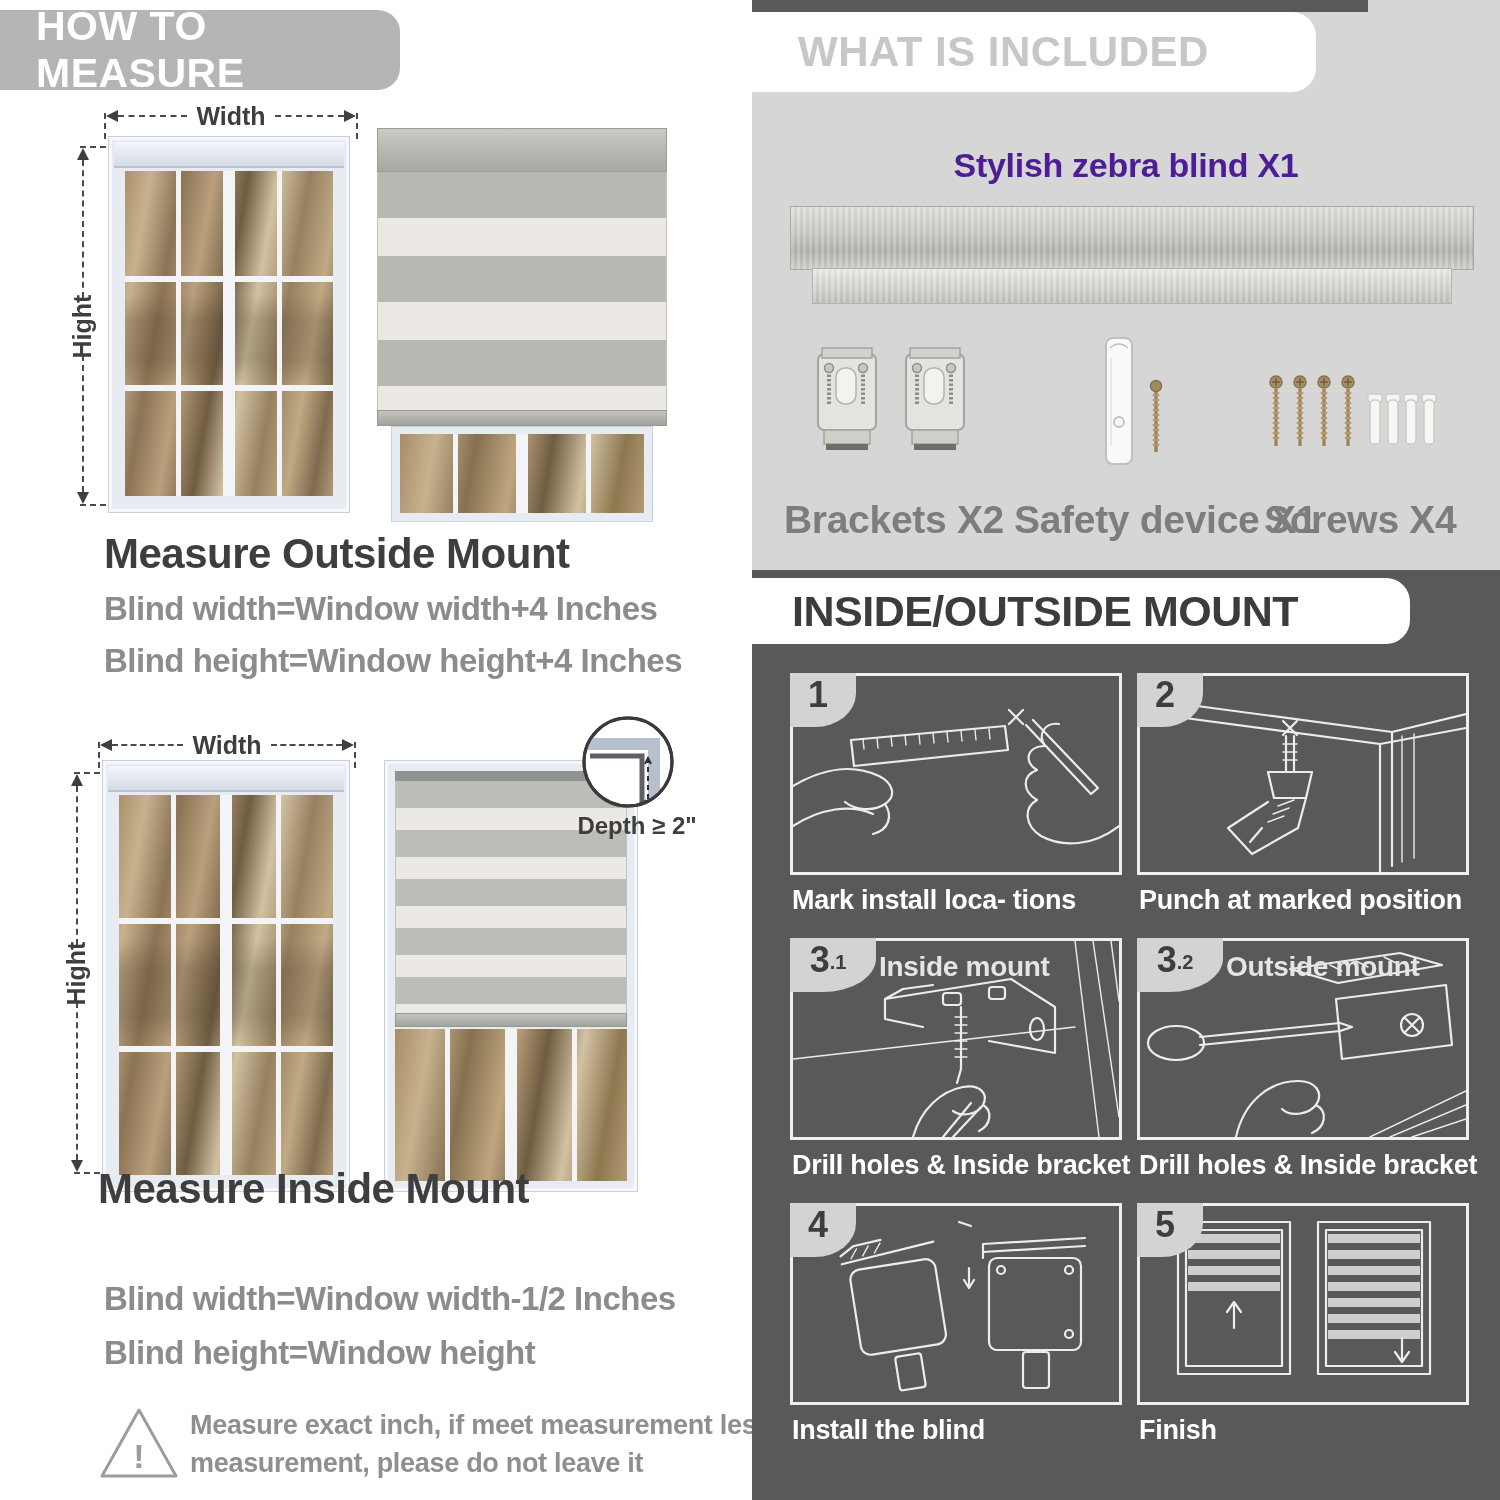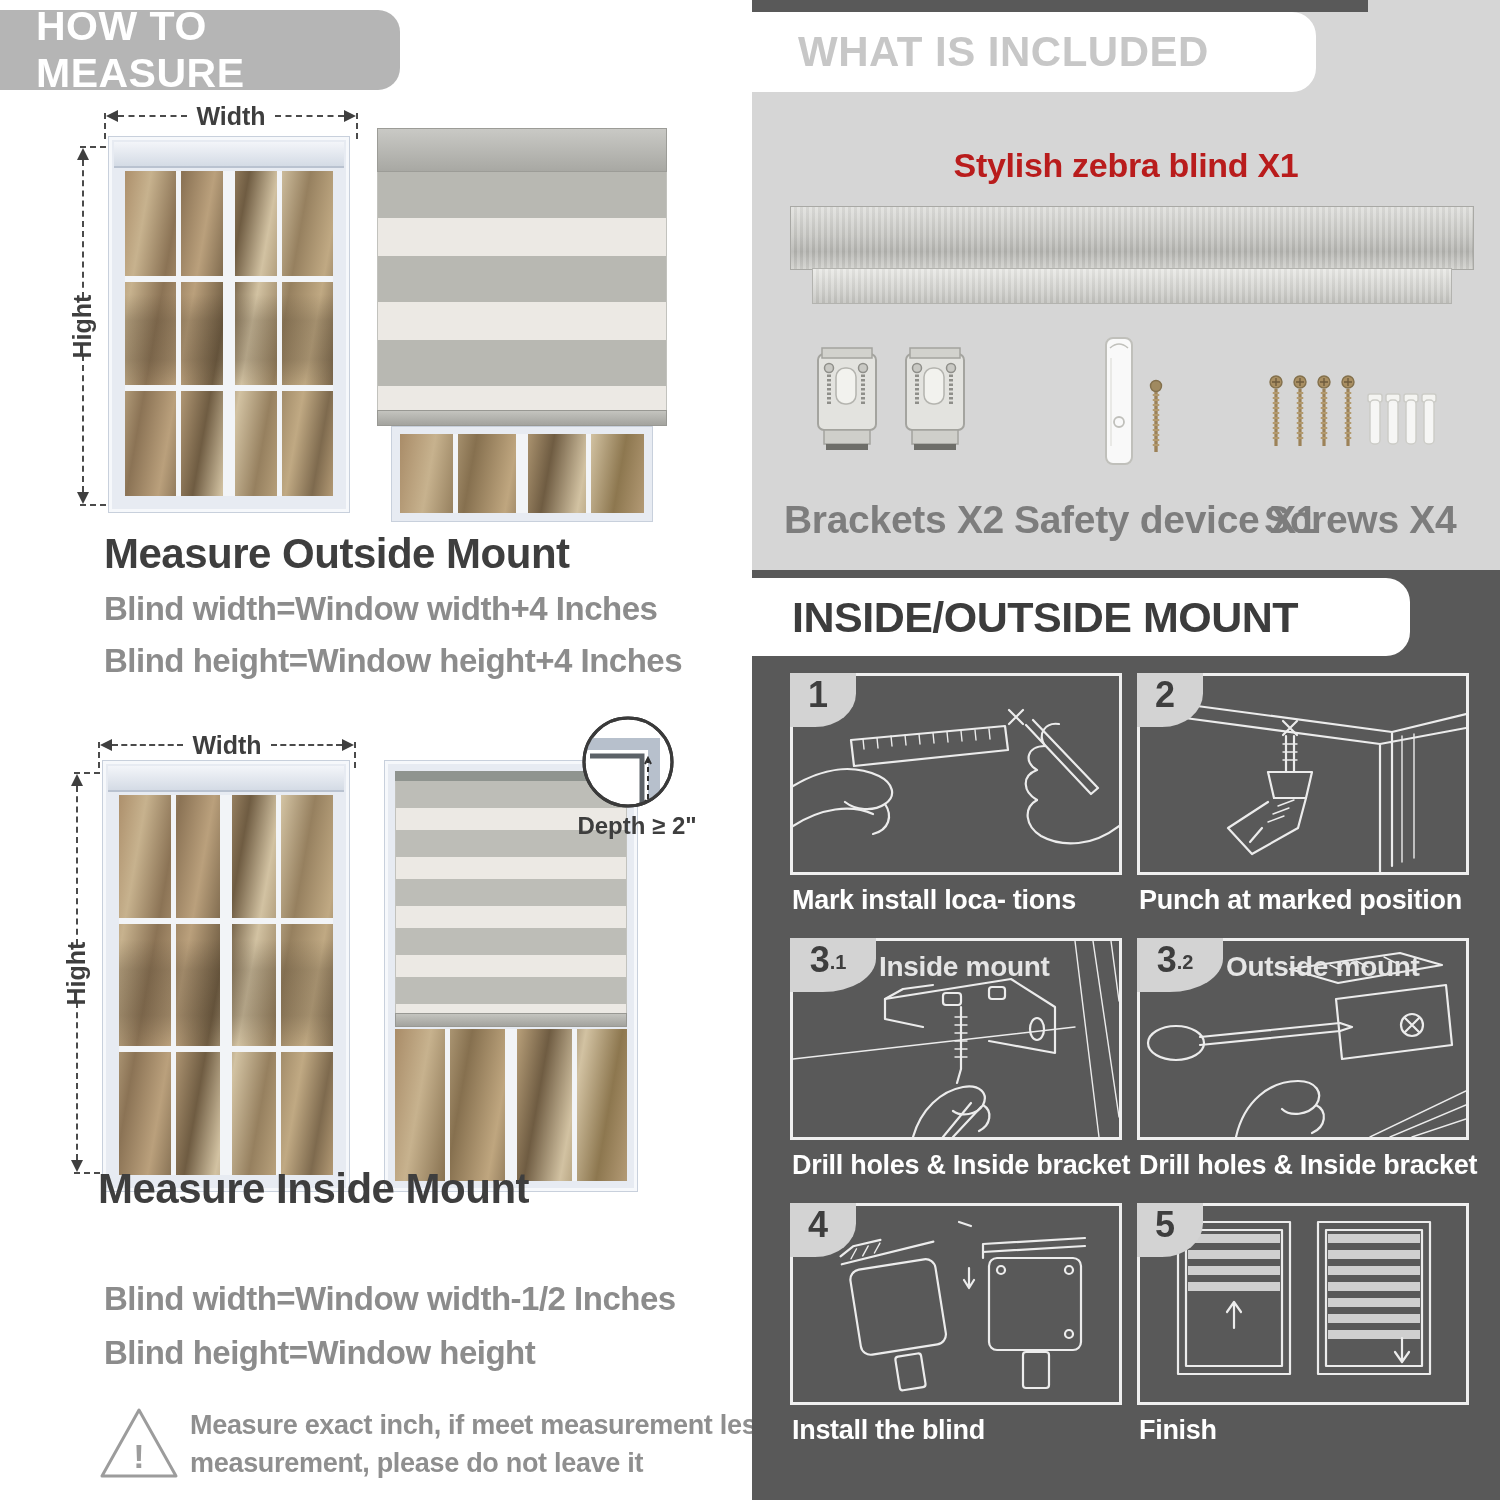--- a/index.html
+++ b/index.html
@@ -6,21 +6,21 @@
   .page{position:relative;width:1500px;height:1500px;background:#fff;overflow:hidden;
         font-family:"Liberation Sans",sans-serif;font-weight:700;}
   .abs{position:absolute;}
 
   
   .hbadge{position:absolute;display:flex;align-items:center;}
   .badge-left{left:0;top:10px;width:364px;height:80px;background:#b5b5b5;
               border-radius:0 22px 22px 0;padding-left:36px;color:#fff;font-size:41px;letter-spacing:.5px;}
   .badge-included{left:0;top:12px;width:518px;height:80px;background:#fff;
               border-radius:0 24px 24px 0;padding-left:46px;color:#c7c7c7;font-size:42px;letter-spacing:.5px;}
-  .badge-mount{left:0;top:8px;width:618px;height:78px;background:#fff;
+  .badge-mount{left:0;top:8px;width:618px;height:66px;background:#fff;
               border-radius:0 24px 24px 0;padding-left:40px;color:#3c3c3c;font-size:43px;letter-spacing:-.5px;}
 
   
   .heading{position:absolute;color:#3e3e3e;font-size:42px;letter-spacing:-.5px;white-space:nowrap;}
   .bodyline{position:absolute;color:#8c8c8c;font-size:33px;letter-spacing:-.5px;white-space:nowrap;}
   .warntext{position:absolute;color:#8f8f8f;font-size:27px;line-height:38px;letter-spacing:-.3px;}
 
   
   .harrow{position:absolute;display:flex;align-items:center;height:24px;}
   .harrow .dash{flex:1;height:0;border-top:2px dashed #4a4a4a;}
@@ -59,21 +59,21 @@
   .cassette{background:linear-gradient(180deg,#c9c9c5,#a8a8a3);border:1px solid #9c9c97;}
   .zstripes{background:repeating-linear-gradient(180deg,#b8b8b2 0 46px,#ece9e4 46px 84px);
             border-left:1px solid #c2c2bd;border-right:1px solid #c2c2bd;}
   .zstripes.fine{background:repeating-linear-gradient(180deg,#bdbdb7 0 27px,#ece9e4 27px 49px);}
   .rail{background:linear-gradient(180deg,#c4c4bf,#a3a39e);border:1px solid #989893;}
 
   
   .panel-top{position:absolute;left:752px;top:0;width:748px;height:675px;background:#d6d6d6;}
   .panel-dark{position:absolute;left:752px;top:570px;width:748px;height:930px;background:#595959;}
   .darkstrip{position:absolute;left:0;top:0;width:616px;height:12px;background:#595959;}
-  .inc-label{position:absolute;left:0;top:146px;width:100%;text-align:center;color:#b91c1c;font-size:34px;letter-spacing:-.3px;}
+  .inc-label{position:absolute;left:0;top:146px;width:100%;text-align:center;color:#4c1d95;font-size:34px;letter-spacing:-.3px;}
   .item-label{position:absolute;top:478px;text-align:center;color:#7d7d7d;font-size:39px;letter-spacing:-.3px;white-space:nowrap;margin-top:20px;}
   .rail-a{position:absolute;left:38px;top:206px;width:682px;height:62px;border:1px solid #a9a9a5;
           background:repeating-linear-gradient(90deg,rgba(255,255,255,.14) 0 3px,rgba(0,0,0,.04) 3px 6px),
           linear-gradient(180deg,#e0e0dd 0,#c8c8c4 45%,#b4b4b0 72%,#d0d0cc 100%);}
   .rail-b{position:absolute;left:60px;top:268px;width:638px;height:34px;border:1px solid #b3b3af;
           background:repeating-linear-gradient(90deg,rgba(255,255,255,.16) 0 3px,rgba(0,0,0,.03) 3px 6px),
           linear-gradient(180deg,#e8e8e5 0,#d2d2ce 60%,#c0c0bc 100%);}
 
   
   .stepbox{position:absolute;width:326px;height:196px;border:3px solid #efefef;}

